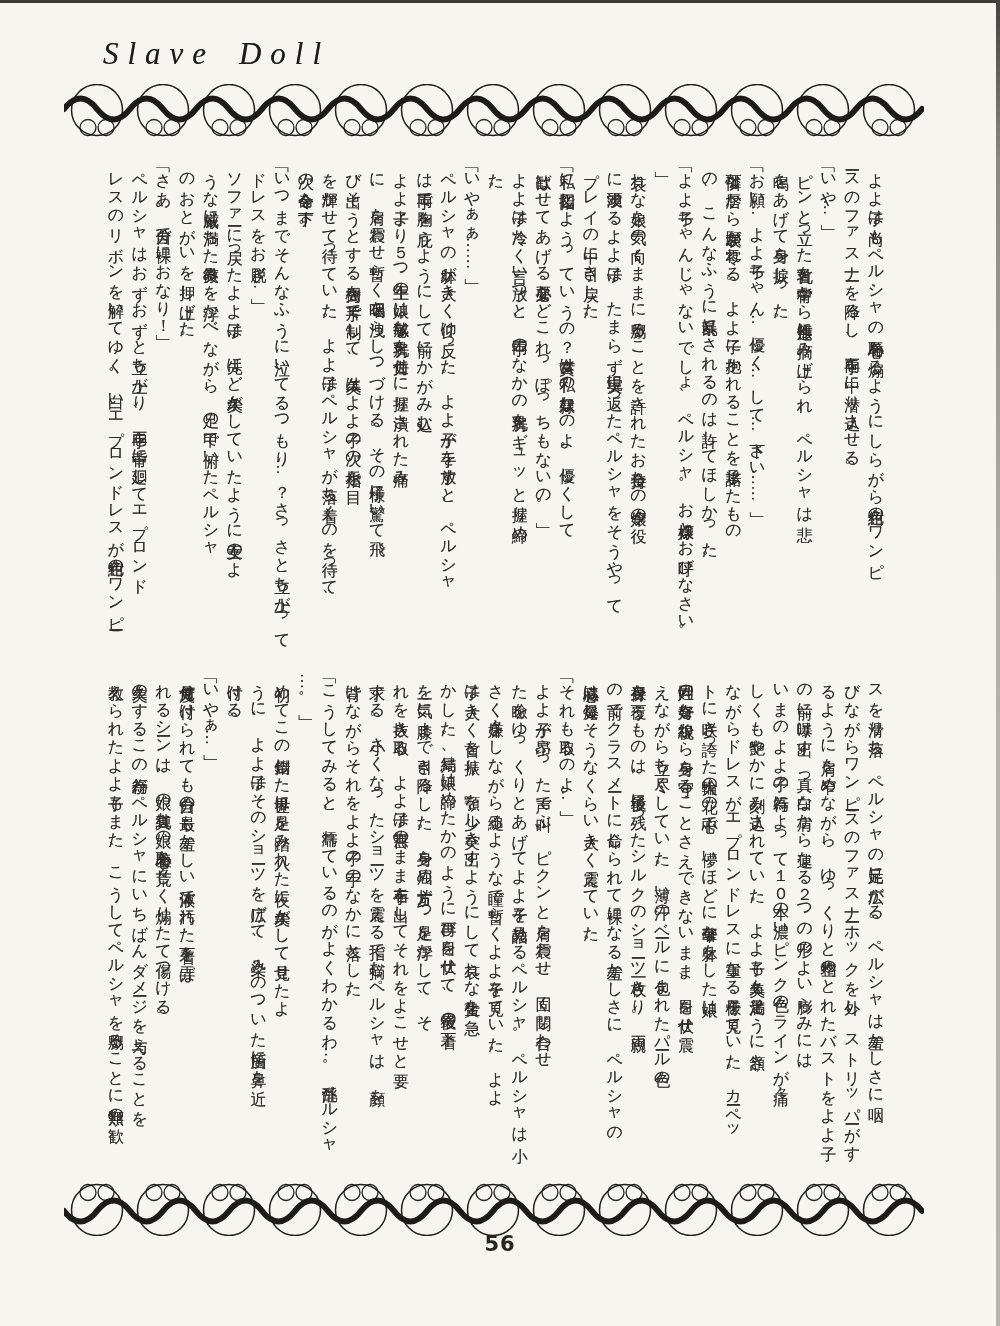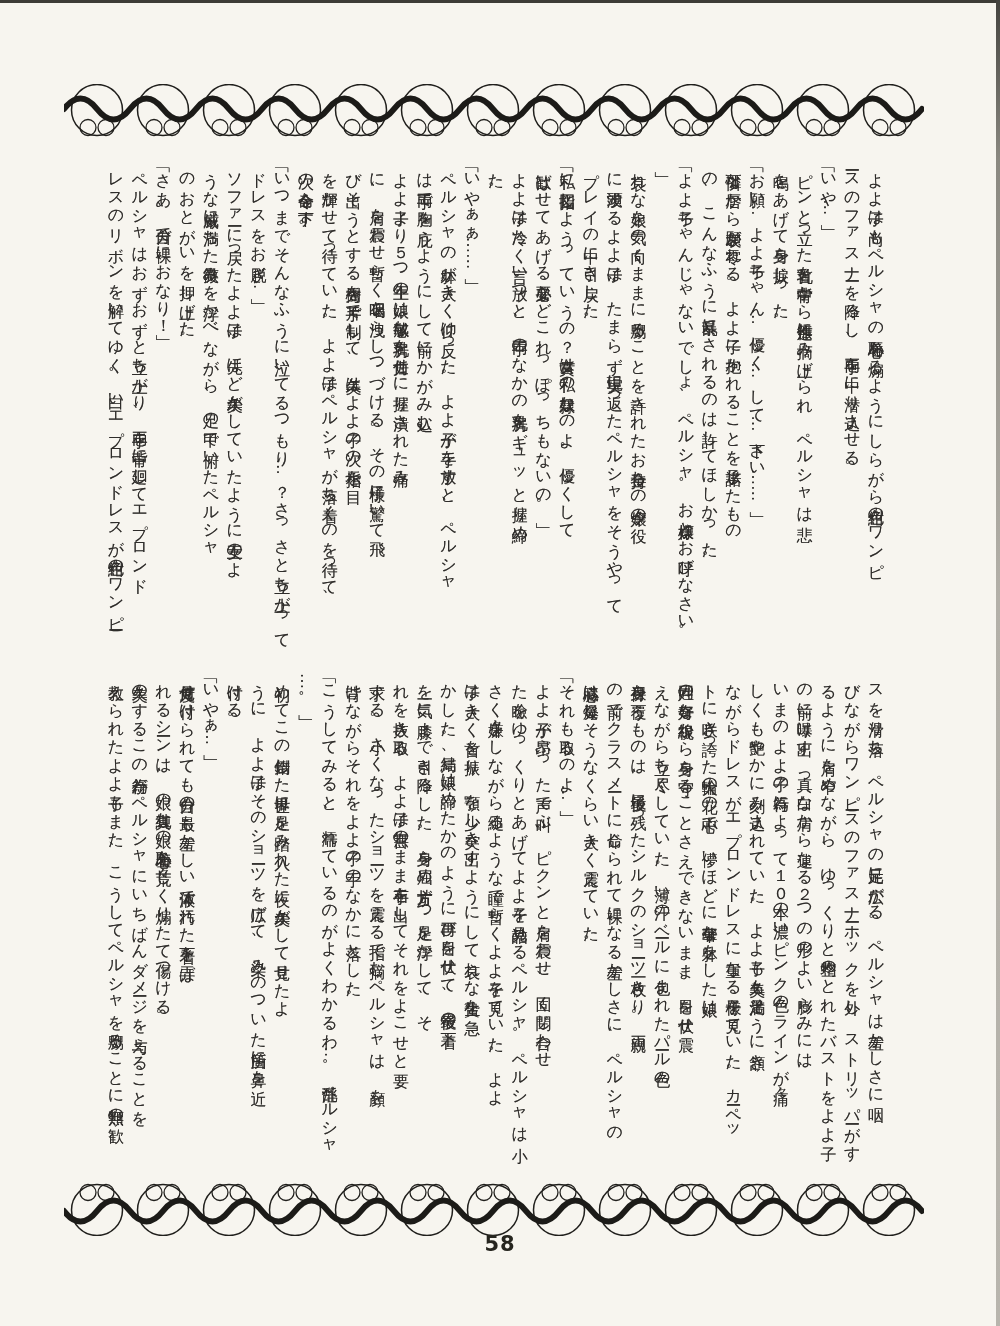--- a/index.html
+++ b/index.html
@@ -56,20 +56,21 @@
   svg .wave{fill:none;stroke:#1c1b18;stroke-width:6;stroke-linecap:round;}
 </style>
 </head>
 <body>
 
 <div class="page">
 
   <div class="edge-top"></div>
   <div class="edge-right"></div>
 
+  <div class="title">Slave Doll</div>
 
   <svg class="border top" viewBox="0 0 860 56" preserveAspectRatio="none">
     <defs>
       <g id="unit-t">
         <circle class="thin" cx="33" cy="26" r="25.5"></circle>
         <circle class="thinner" cx="24" cy="43.5" r="8"></circle>
         <circle class="thinner" cx="42" cy="43.5" r="8"></circle>
       </g>
     </defs>
     <use href="#unit-t" x="0"></use>
@@ -177,15 +178,15 @@
     <use href="#unit-b" x="396"></use>
       <use href="#unit-b" x="462"></use>
       <use href="#unit-b" x="528"></use>
     <use href="#unit-b" x="594"></use>
       <use href="#unit-b" x="660"></use>
       <use href="#unit-b" x="726"></use>
     <use href="#unit-b" x="792"></use>
     <path class="wave" d="M0,25 q16.5,-21 33,0 t33,0 t33,0 t33,0 t33,0 t33,0 t33,0 t33,0 t33,0 t33,0 t33,0 t33,0 t33,0 t33,0 t33,0 t33,0 t33,0 t33,0 t33,0 t33,0 t33,0 t33,0 t33,0 t33,0 t33,0 t33,0"></path>
   </svg>
 
-  <div class="pagenum">58</div>
+  <div class="pagenum">56</div>
 
 </div>
 
 </body></html>

